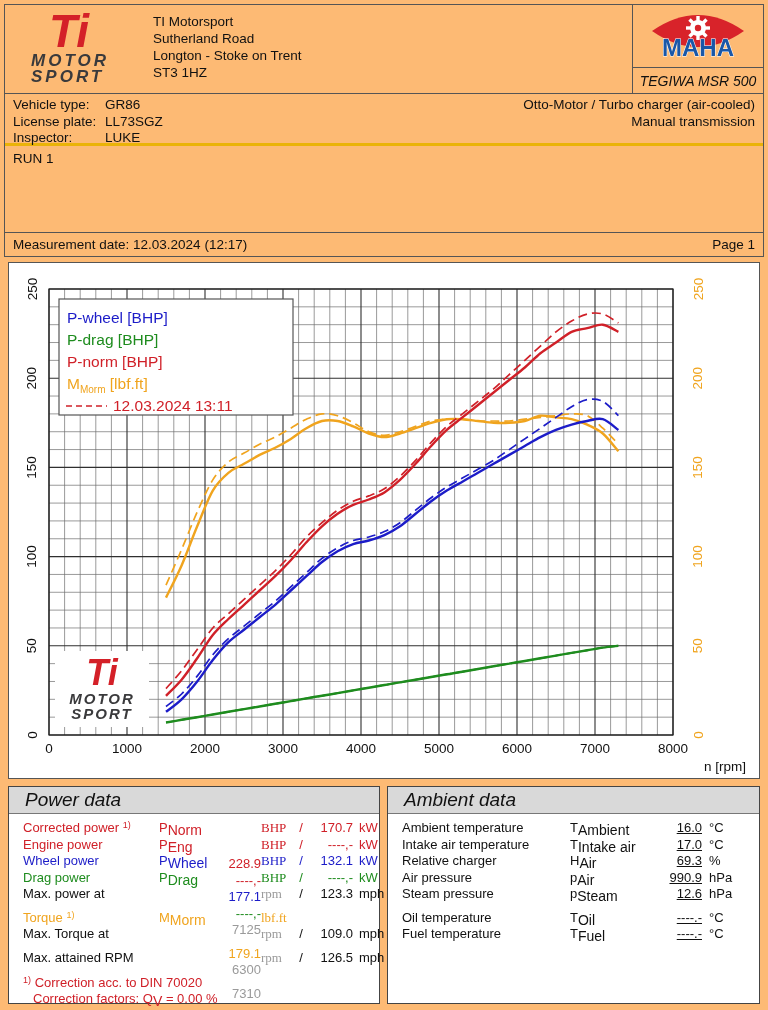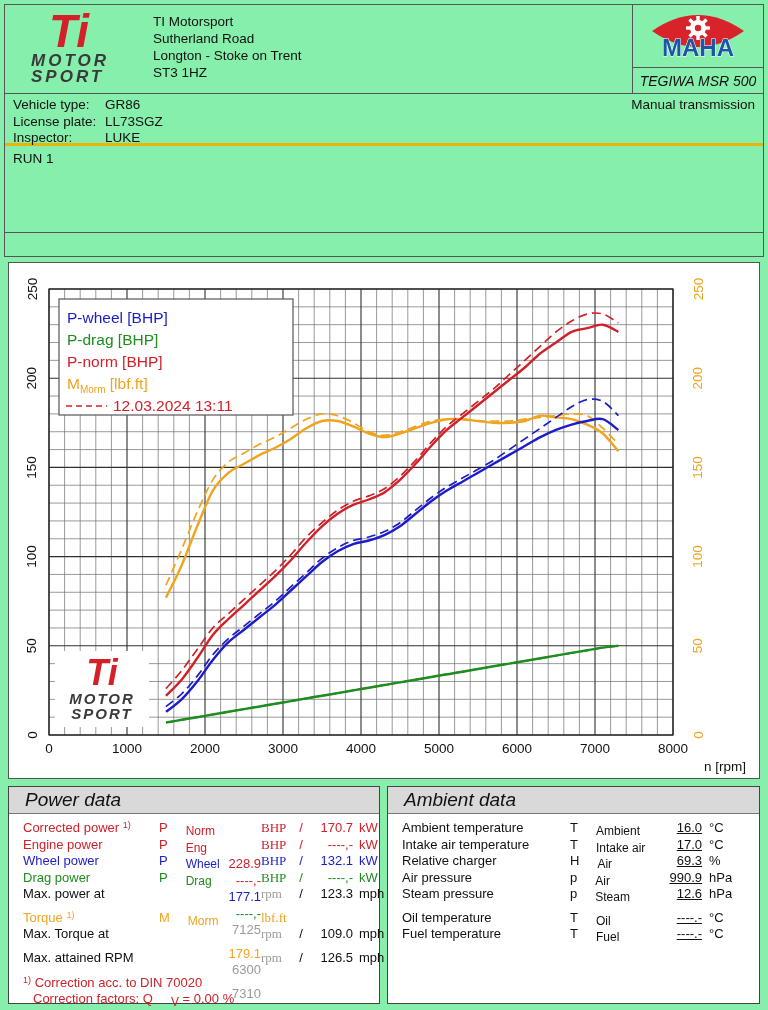--- a/index.html
+++ b/index.html
@@ -1,17 +1,17 @@
 <!DOCTYPE html>
 <html><head>
 <meta charset="utf-8">
 <style>
   * { margin:0; padding:0; box-sizing:border-box; }
   body { background:#fff; font-family:"Liberation Sans", sans-serif; color:#111; }
-  .page { position:relative; width:768px; height:1010px; background:#86efac; overflow:hidden; }
+  .page { position:relative; width:768px; height:1010px; background:#fdba74; overflow:hidden; }
 
   
   .top-box { position:absolute; left:4px; top:4px; width:760px; height:253px; border:1px solid #555; }
   .hdr { height:89px; border-bottom:1px solid #555; display:flex; }
   .hdr-left { flex:1; display:flex; }
   .ti-logo { width:128px; padding:4px 0 0 26px; }
   .ti-mark { color:#d42028; font-size:46px; font-weight:bold; font-style:italic; line-height:44px; padding-left:18px; }
   .ti-word { color:#3a3a3c; font-weight:bold; font-style:italic; font-size:17px; line-height:16px; letter-spacing:3px; }
   .addr { padding:8px 0 0 20px; font-size:13.5px; line-height:17px; }
   .hdr-right { width:131px; border-left:1px solid #555; }
@@ -30,21 +30,21 @@
 
   
   .data-row { position:absolute; left:8px; top:786px; width:752px; height:218px; display:flex; }
   .data-box { border:1px solid #444; background:#fff; height:218px; }
   .power-box { width:372px; margin-right:7px; }
   .ambient-box { flex:1; }
   .dbx-title { background:#d9d9d9; border-bottom:1px solid #777; font-style:italic; font-size:19px; padding:2px 8px 3px 16px; height:27px; }
   .dbx-body { padding:6px 0 0 14px; font-size:13px; }
   .prow, .arow { display:flex; height:16.5px; line-height:16.5px; white-space:nowrap; }
   .gap { height:7px; }
-  sub { font-size:12px; vertical-align:-3px; line-height:0;margin-left:18px; }
+  sub { font-size:14px; vertical-align:-3px; line-height:0; }
   sup { font-size:9px; vertical-align:4px; line-height:0; }
   .c-lab { width:136px; } .c-sym { width:54px; }
   .c-v1 { width:48px; text-align:right;margin-top:36px; } .c-u1 { width:34px; padding-left:0;font-family:Liberation Serif, serif; }
   .c-sep { width:12px; text-align:center; } .c-v2 { width:46px; text-align:right; } .c-u2 { width:26px; padding-left:6px; }
   .a-lab { width:168px; } .a-sym { width:80px; }
   .a-v { width:52px; text-align:right;text-decoration:underline; } .a-u { width:38px; padding-left:7px; }
   .red { color:#d02028; } .blue { color:#1c1cc8; } .green { color:#1e8c1e; } .orange { color:#f0a41e; }
   .plain { color:#111; } .muted { color:#9a9a9a; } .black { color:#111; }
   .pnote { color:#d02028; font-size:13px; line-height:16px; }
   .pnote.indent { padding-left:10px; }
@@ -91,26 +91,31 @@
       </div>
     </div>
 
     <div class="info">
       <div>
         <div><span class="info-lab">Vehicle type:</span><span>GR86</span></div>
         <div><span class="info-lab">License plate:</span><span>LL73SGZ</span></div>
         <div><span class="info-lab">Inspector:</span><span>LUKE</span></div>
       </div>
       <div class="info-right">
+        <div>Otto-Motor / Turbo charger (air-cooled)</div>
         <div>Manual transmission</div>
       </div>
     </div>
 
     <div class="run">RUN 1</div>
 
+    <div class="meas">
+      <span>Measurement date: 12.03.2024 (12:17)</span>
+      <span>Page 1</span>
+    </div>
   </div>
 
   <div class="chart-box" id="chart"><svg width="750" height="515" viewBox="0 0 750 515" font-family="Liberation Sans, sans-serif">
         <g stroke="#6e6e6e" stroke-width="0.7">
           <line x1="55.6" y1="26" x2="55.6" y2="472"></line>
           <line x1="71.2" y1="26" x2="71.2" y2="472"></line>
           <line x1="86.8" y1="26" x2="86.8" y2="472"></line>
           <line x1="102.4" y1="26" x2="102.4" y2="472"></line>
           <line x1="133.6" y1="26" x2="133.6" y2="472"></line>
           <line x1="149.2" y1="26" x2="149.2" y2="472"></line>

